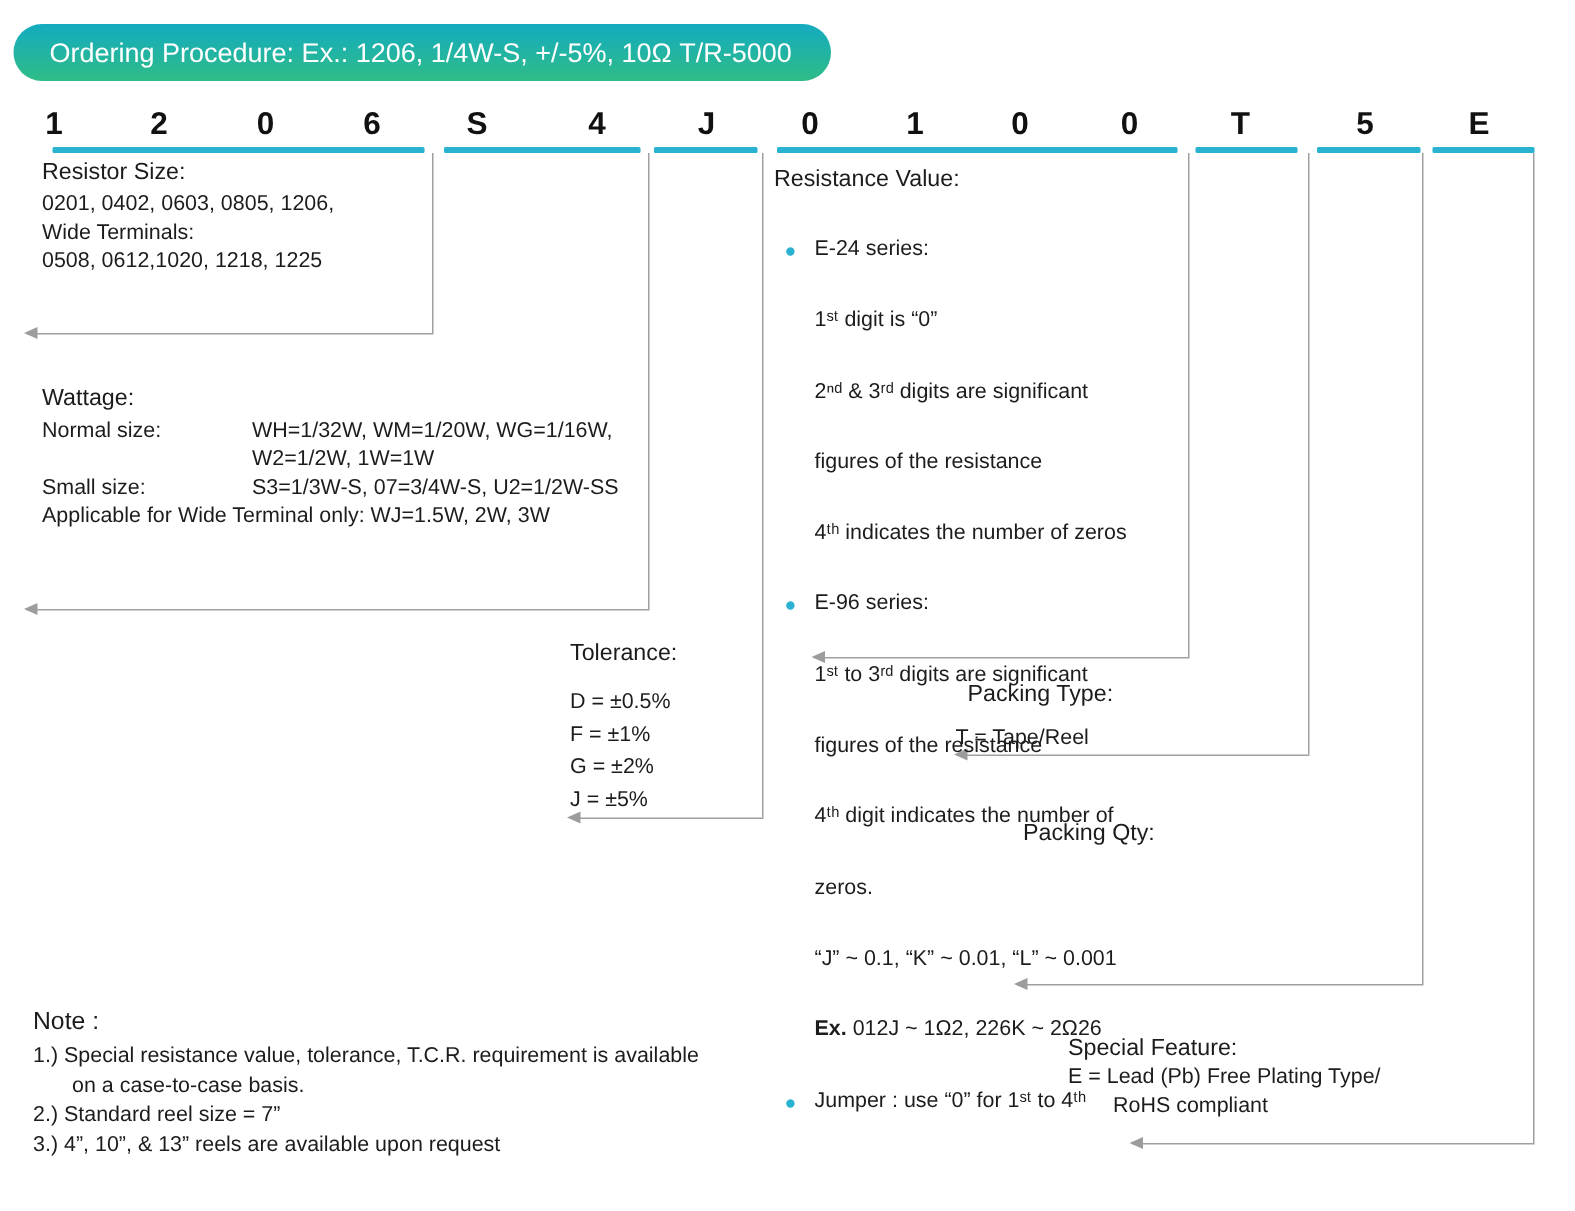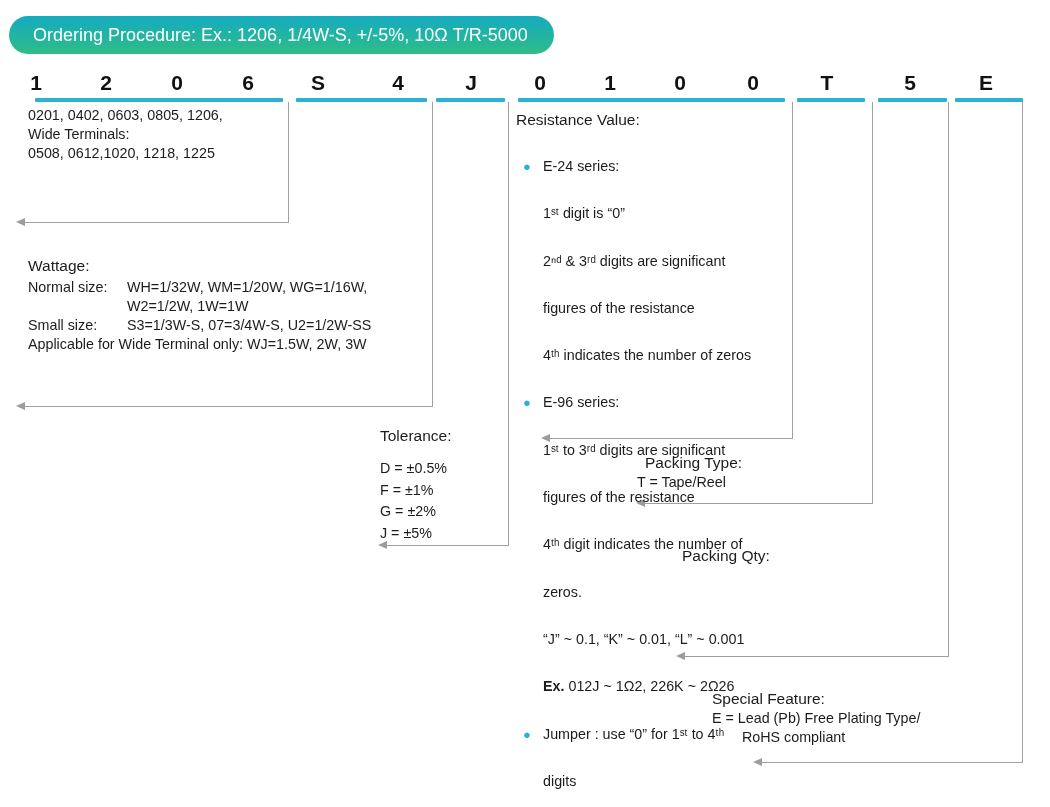--- a/index.html
+++ b/index.html
@@ -21,21 +21,21 @@
   .vline{position:absolute;width:1px;background:#a0a0a0;}
   .hline{position:absolute;height:1px;background:#a0a0a0;}
   .arrowhead{
     position:absolute;width:0;height:0;
     border-top:4px solid transparent;border-bottom:4px solid transparent;
     border-right:9px solid #9c9c9c;
   }
   .sec{position:absolute;white-space:nowrap;}
   .sec-title{font-size:15.5px;margin-bottom:3px;}
   .bline{font-size:14.3px;line-height:19px;}
-  .wrow{display:flex;}
+  .wrow{display:flex;gap:41px;}
   .wlabel{width:99px;flex-shrink:0;font-size:14.3px;line-height:19px;}
   .tol-item{font-size:14.3px;line-height:21.5px;}
   .rv{width:282px;}
   .rv-item{position:relative;padding-left:27px;margin-top:3px;}
   .rv-item.first{margin-top:10px;}
   .rv-bullet{position:absolute;left:7px;top:2px;font-size:13px;color:#2ab3d1;}
   .rv-line{font-size:14.3px;line-height:19.3px;margin-top:28px;}
   .bold{font-weight:bold;}
   .pq-grid{display:grid;grid-template-columns:121px auto;font-size:14.3px;line-height:18.6px;}
   .note-title{font-size:16.5px;margin-bottom:4px;}
@@ -92,20 +92,21 @@
   <div class="hline" style="top:438px;left:543px;width:250px"></div>
   <div class="arrowhead" style="top:434px;left:541px"></div>
   <div class="hline" style="top:503px;left:638px;width:235px"></div>
   <div class="arrowhead" style="top:499px;left:636px"></div>
   <div class="hline" style="top:656px;left:678px;width:271px"></div>
   <div class="arrowhead" style="top:652px;left:676px"></div>
   <div class="hline" style="top:762px;left:755px;width:268px"></div>
   <div class="arrowhead" style="top:758px;left:753px"></div>
 
   <div class="sec" style="left:28px;top:106px">
+    <div class="sec-title">Resistor Size:</div>
     <div class="bline">0201, 0402, 0603, 0805, 1206,</div>
     <div class="bline">Wide Terminals:</div>
     <div class="bline">0508, 0612,1020, 1218, 1225</div>
   </div>
 
   <div class="sec" style="left:28px;top:257px">
     <div class="sec-title">Wattage:</div>
     <div class="wrow">
       <div class="wlabel">Normal size:</div>
       <div>
@@ -146,33 +147,39 @@
       <div class="rv-line">1ˢᵗ to 3ʳᵈ digits are significant</div>
       <div class="rv-line">figures of the resistance</div>
       <div class="rv-line">4ᵗʰ digit indicates the number of</div>
       <div class="rv-line">zeros.</div>
       <div class="rv-line">“J” ~ 0.1, “K” ~ 0.01, “L” ~ 0.001</div>
       <div class="rv-line"><span class="bold">Ex.</span><span> 012J ~ 1Ω2, 226K ~ 2Ω26</span></div>
     </div>
     <div class="rv-item">
       <span class="rv-bullet">●</span>
       <div class="rv-line">Jumper : use “0” for 1ˢᵗ to 4ᵗʰ</div>
-      <div class="rv-line">digits</div>
     </div>
   </div>
 
   <div class="sec" style="left:637px;top:454px">
-    <div class="sec-title" style="margin-left:8px;margin-bottom:1px">Packing Type:</div>
+    <div class="sec-title" style="margin-left:8px;margin-bottom:11px">Packing Type:</div>
     <div class="bline">T = Tape/Reel</div>
   </div>
 
   <div class="sec" style="left:682px;top:547px">
     <div class="sec-title">Packing Qty:</div>
   </div>
 
   <div class="sec" style="left:712px;top:690px">
     <div class="sec-title" style="margin-bottom:1px">Special Feature:</div>
     <div class="bline">E = Lead (Pb) Free Plating Type/</div>
     <div class="bline indent30">RoHS compliant</div>
   </div>
 
+  <div class="sec" style="left:22px;top:672px">
+    <div class="note-title">Note :</div>
+    <div class="note-line">1.) Special resistance value, tolerance, T.C.R. requirement is available</div>
+    <div class="note-line indent26">on a case-to-case basis.</div>
+    <div class="note-line">2.) Standard reel size = 7”</div>
+    <div class="note-line">3.) 4”, 10”, &amp; 13” reels are available upon request</div>
+  </div>
 
 </div>
 
 </body></html>

